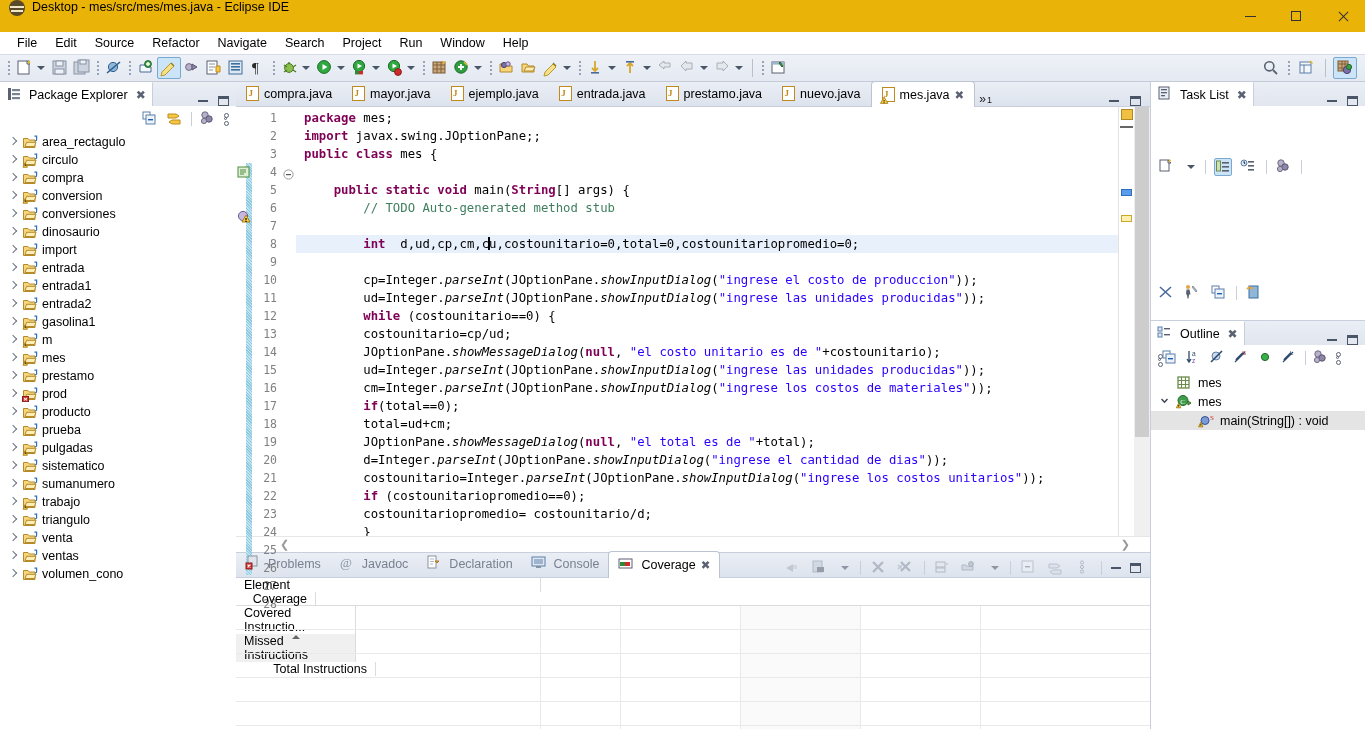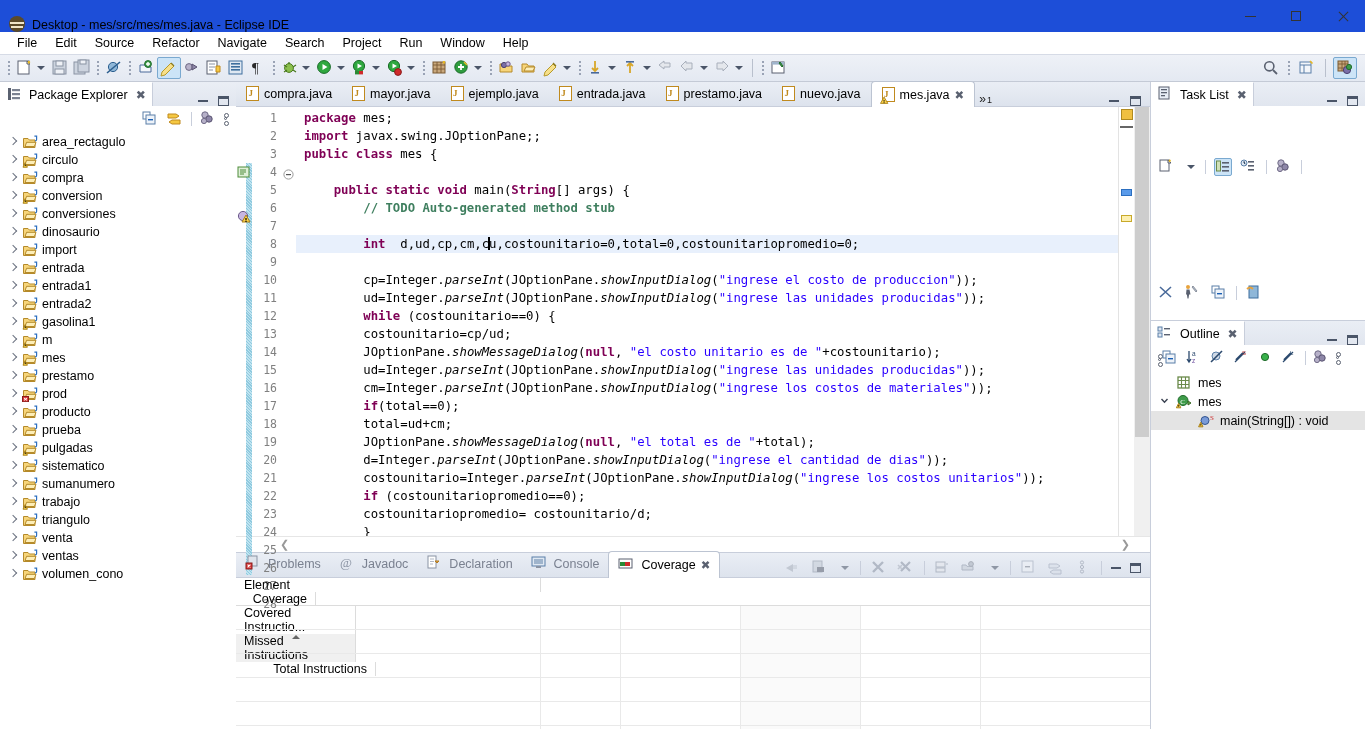--- a/index.html
+++ b/index.html
@@ -6,22 +6,22 @@
   html, body {
     margin: 0; padding: 0;
     width: 1365px; height: 729px;
     overflow: hidden;
     font-family: "Liberation Sans", sans-serif;
     font-size: 12px;
     background: #ffffff;
   }
   
   #titlebar {
-    height: 32px; background: #1d4ed8;
-    display: flex; align-items: flex-end;
+    height: 32px; background: #eab308;
+    display: flex; align-items: flex-start;
     border-bottom: 0px solid #e0e0e0;
     position: relative;
   }
   #titlebar .app-icon {
     width: 16px; height: 16px; margin-left: 9px; margin-right: 7px;
     border-radius: 50%;
     background: #5a4a2a;
     position: relative; flex: none;
   }
   #titlebar .app-icon::before{
@@ -165,21 +165,21 @@
   .fold-col { width:14px; flex:none; padding-top:2px; position:relative;}
   .code-col {
     flex:1; padding-top:2px; overflow:hidden; position:relative;
     font-family:"DejaVu Sans Mono", monospace; font-size:12.3px;
     white-space:pre; color:#000;
   }
   .code-col .ln { height:18px; line-height:18px; padding-left:8px;}
   .ln.hl { background:#e8f0fc; }
   .kw { color:#7f0055; font-weight:bold; }
   .str { color:#2a00ff; }
-  .cmt { color:#3f7f5f;font-weight:bold; }
+  .cmt { color:#3f7f5f; }
   .mth { font-style:italic; }
   .cursor-blk{ display:inline-block; width:2px; height:13px; background:#000; vertical-align:-2px; margin:0 -1px;}
 
   .ov-ruler { width:16px; flex:none; background:#fff; border-left:1px solid #e3e3e3; position:relative;}
   .vscroll { width:16px; flex:none; background:#f0f0f0; position:relative;}
   .vscroll .thumb{ position:absolute; left:1px; right:1px; background:#cdcdcd; }
   .hscroll { height:16px; background:#fff; border-top:1px solid #e6e6e6; display:flex; align-items:center;}
 
   
   #bottom-view { flex:1; display:flex; flex-direction:column; background:#fff; min-height:0;}

